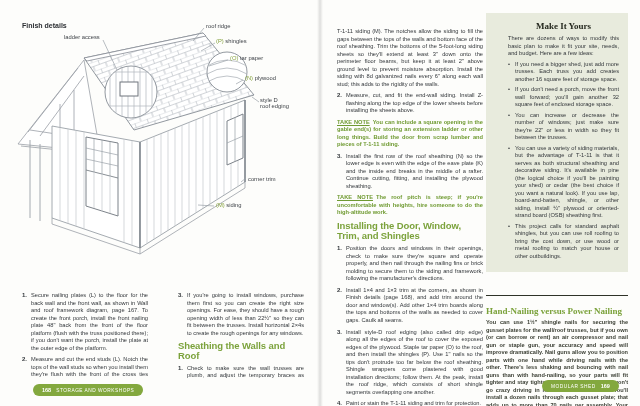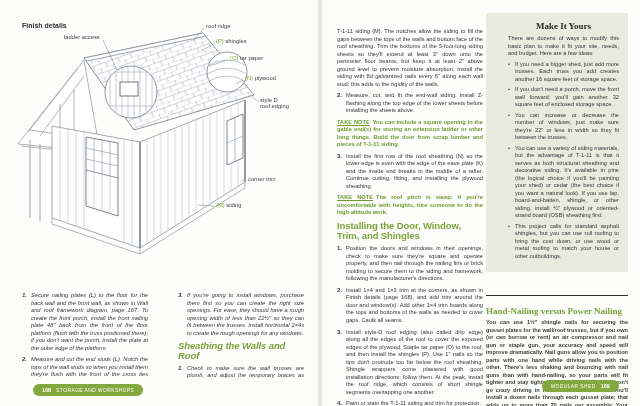--- a/index.html
+++ b/index.html
@@ -21,21 +21,21 @@
 
   
   .h-green{font-weight:bold;color:#7ba23b;font-size:10px;line-height:1.08;letter-spacing:-.1px;margin:0 0 4px 0;}
   .body-txt,.step .txt{font-size:5.7px;line-height:1.32;text-align:justify;}
   .step{display:flex;margin:0 0 4px 0;}
   .step .num{font-weight:bold;font-size:6px;flex:0 0 9px;}
   .para{margin:0 0 4px 0;}
   .note{font-size:5.7px;line-height:1.32;color:#6f9a31;font-weight:bold;text-align:justify;margin:0 0 4px 0;}
   .note .nlbl{text-decoration:underline;margin-right:3px;}
 
-  .cols{position:absolute;left:22px;top:292px;width:282px;display:flex;gap:30px;font-style:italic;}
+  .cols{position:absolute;left:22px;top:292px;width:282px;display:flex;gap:30px;}
   .col{width:134px;height:88px;overflow:hidden;}
   .framing-title{position:absolute;left:22px;top:258px;width:170px;}
 
   
   .rcol1{position:absolute;left:17px;top:28px;width:146px;}
   .rcol2{position:absolute;left:166px;top:13px;width:142px;}
   .panel{background:#e8ebdd;padding:8px 9px 9px 22px;}
   .panel-title{font-family:"Liberation Serif",serif;font-weight:bold;font-size:9px;color:#26291f;
                text-align:center;margin:0 0 4px 0;}
   .panel .body-txt{margin:0 0 3px 0;}

